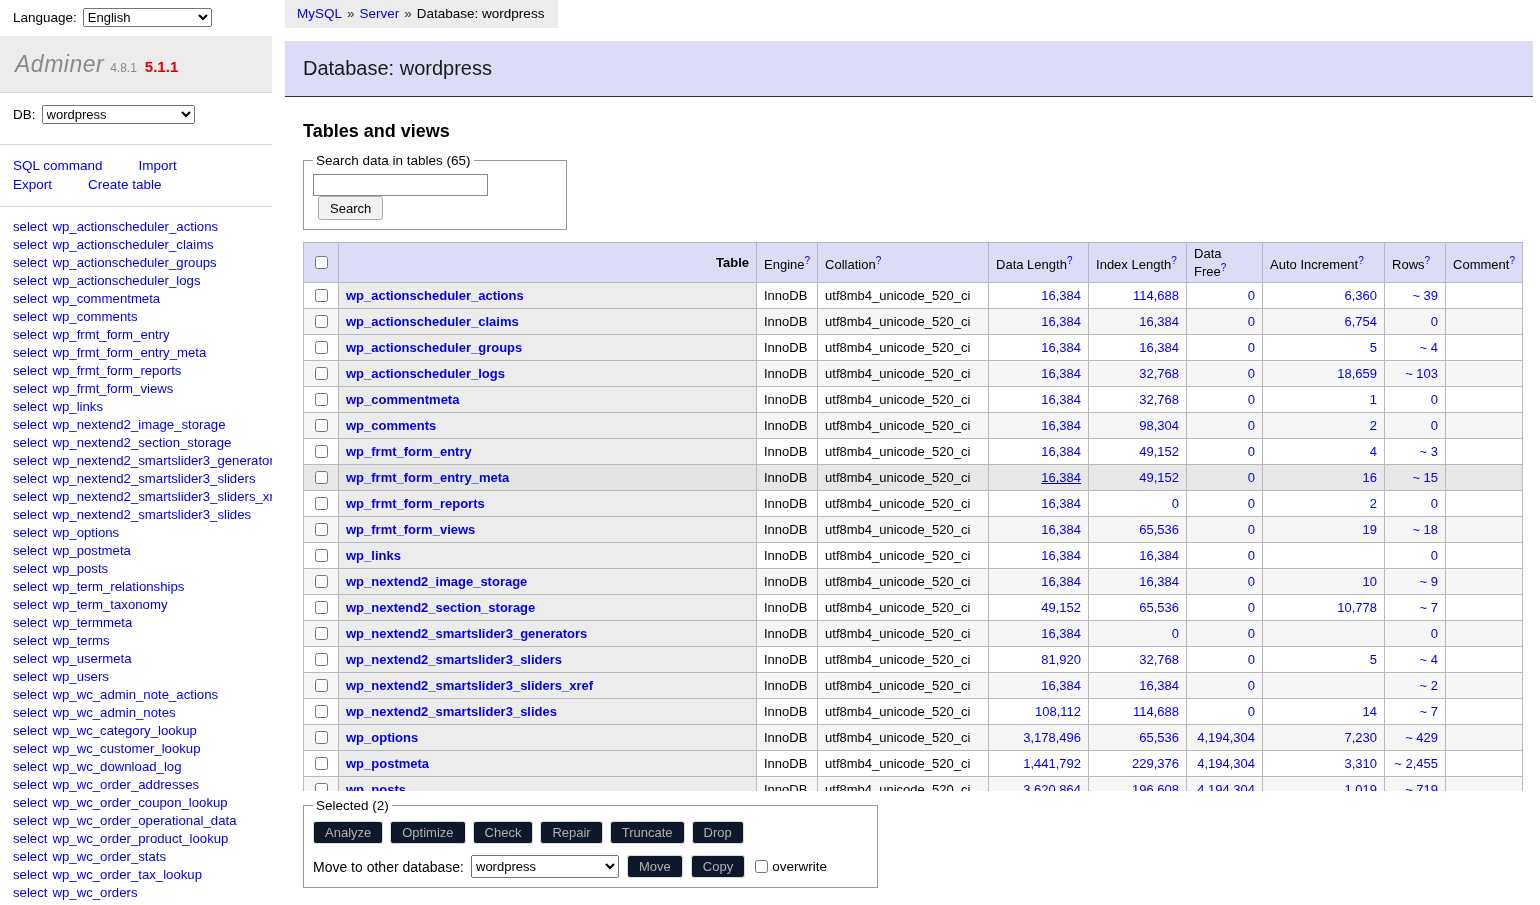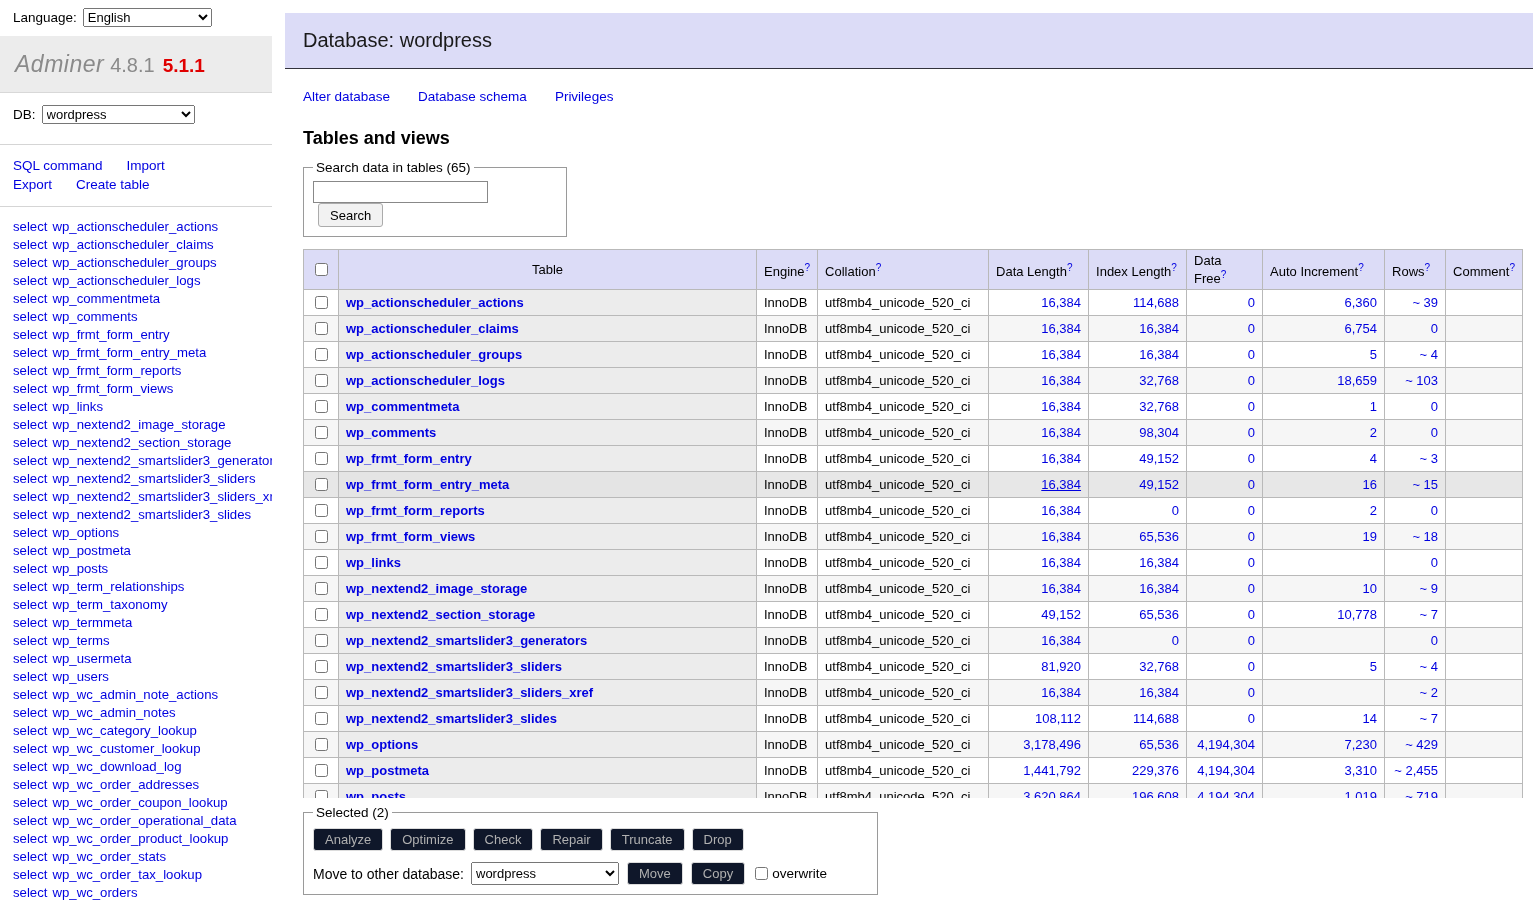--- a/index.html
+++ b/index.html
@@ -6,26 +6,26 @@
   html,body { margin:0; padding:0; width:1540px; height:905px; overflow:hidden;
     background:#fff; font-family:"Liberation Sans", sans-serif; font-size:13px; color:#000; }
   a { color:#0000e0; text-decoration:none; cursor:pointer; }
 
   
   #sidebar { position:absolute; left:0; top:0; width:272px; height:905px; overflow:hidden; }
   .lang-row { padding:8px 0 9px 13px; font-size:13.5px; }
   .lang-row select { margin-left:6px; width:129px; font-size:13px; }
   .logo-block { background:#ececec; padding:15px 15px 14px 15px; border-bottom:1px solid #d8d8d8; }
   .logo-name { font-style:italic; font-size:23px; color:#8a8a8a; letter-spacing:.5px; }
-  .logo-ver { font-size:20px; color:#8a8a8a; margin-left:6px; }
-  .logo-newver { font-size:19px; color:#e00000; margin-left:8px; font-weight:bold; }
+  .logo-ver { font-size:12px; color:#8a8a8a; margin-left:6px; }
+  .logo-newver { font-size:15px; color:#e00000; margin-left:8px; font-weight:bold; }
   .db-row { padding:12px 0 20px 13px; border-bottom:1px solid #d5d5d5; font-size:13.5px; }
   .db-row select { margin-left:6px; width:153px; font-size:13px; }
   .sidebar-actions { padding:11px 0 12px 13px; border-bottom:1px solid #d5d5d5; line-height:19px; }
-  .sidebar-actions a { margin-right:24px; font-size:13.5px; }
+  .sidebar-actions a { margin-right:36px; font-size:13.5px; }
   #table-list { list-style:none; margin:11px 0 0 0; padding:0 0 0 13px; white-space:nowrap; }
   #table-list li { height:18px; line-height:18px; overflow:hidden; }
   #table-list a { font-size:13.2px; }
   #table-list a.tbl { margin-left:5px; }
 
   
   #main { position:absolute; left:285px; top:0; width:1255px; }
   #breadcrumb { display:inline-block; background:#ececec; padding:6px 14px 7px 12px; font-size:13.5px; }
   #breadcrumb .sep { color:#333; margin:0 5px; }
   #page-title { background:#dcdcf7; border-bottom:1px solid #32323c; margin:13px 0 0 0;
@@ -41,21 +41,21 @@
   button { font-family:inherit; font-size:13px; color:#000; background:#f2f2f2;
     border:1px solid #ababab; border-radius:3px; padding:3px 11px; cursor:pointer; }
   button:disabled { color:#b0b0b0; background:#0f172a; border-color:#dcdcdc; cursor:default; }
   .search-fieldset button { margin-left:5px; height:24px; }
 
   
   .tables-wrap { margin:12px 0 0 18px; height:549px; overflow:hidden; }
   table.data { border-collapse:collapse; }
   table.data td, table.data th { border:1px solid #b9b9b9; padding:3px 7px; height:25px; font-size:13px; }
   table.data thead td, table.data thead th { background:#dcdcf7; }
-  table.data thead th.col-table { text-align:center; font-weight:normal; }
+  table.data thead th.col-table { text-align:right; font-weight:bold; }
   table.data thead td { font-weight:normal; text-align:left; }
   sup a { font-size:10px; color:#0000e0; text-decoration:none; }
   table.data tbody th { background:#ececec; text-align:left; }
   table.data tbody th a { font-weight:bold; }
   table.data tbody tr.striped td { background:#f6f6f6; }
   table.data tbody tr.highlight td { background:#e7e7e7; }
   table.data tbody tr.highlight th { background:#e4e4e4; }
   td.num { text-align:right; }
   td.num a { color:#0000e0; }
   a.red-hover-link { color:#e00000; text-decoration:underline; }
@@ -133,26 +133,24 @@
       <li><a>select</a><a class="tbl">wp_wc_order_operational_data</a></li>
       <li><a>select</a><a class="tbl">wp_wc_order_product_lookup</a></li>
       <li><a>select</a><a class="tbl">wp_wc_order_stats</a></li>
       <li><a>select</a><a class="tbl">wp_wc_order_tax_lookup</a></li>
       <li><a>select</a><a class="tbl">wp_wc_orders</a></li>
       <li><a>select</a><a class="tbl">wp_wc_orders_meta</a></li>
     </ul>
 </div>
 
 <div id="main">
+  <div id="breadcrumb"><a>MySQL</a><span class="sep">»</span><a>Server</a><span class="sep">»</span><span>Database: wordpress</span></div>
 
   <h2 id="page-title">Database: wordpress</h2>
 
-  <div class="page-links">
-    <a>Alter database</a><a>Database schema</a><a>Privileges</a>
-  </div>
 
   <h3 class="section-title">Tables and views</h3>
 
   <fieldset class="search-fieldset">
     <legend>Search data in tables (65)</legend>
     <input type="text" value="" style="">
     <button>Search</button>
   </fieldset>
 
   <div class="tables-wrap">

